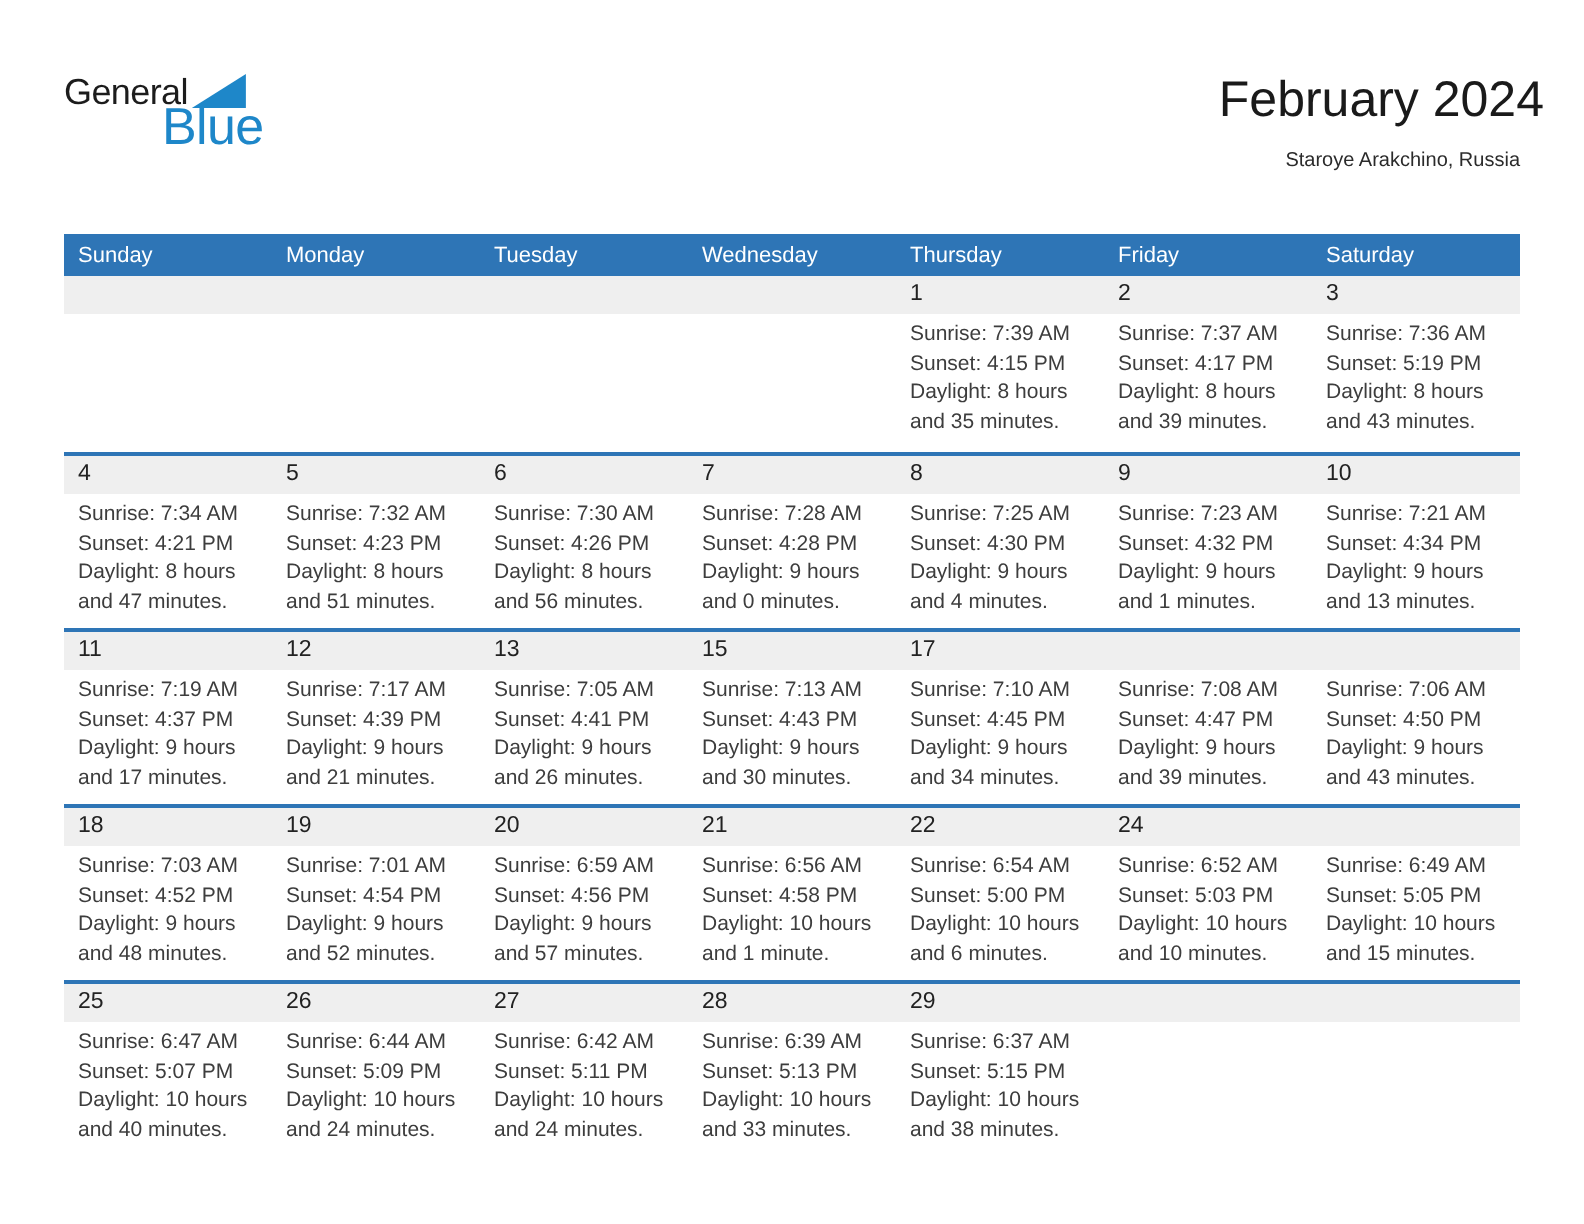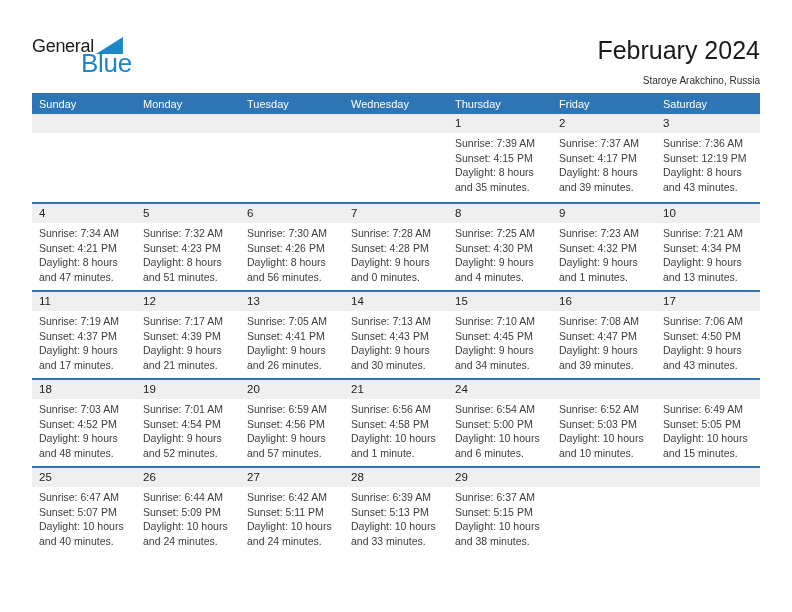--- a/index.html
+++ b/index.html
@@ -18,24 +18,24 @@
     font-family:"Liberation Sans", sans-serif;
   }
   
   .logo{position:absolute;left:32px;top:37px;}
   .logo-line1{display:flex;align-items:flex-end;font-size:18px;letter-spacing:-0.3px;color:#1c1c1c;line-height:1;}
   .tri{display:inline-block;width:27px;height:17px;margin-left:2px;margin-bottom:1px;
        background:var(--logo-blue);
        clip-path:polygon(100% 0, 100% 100%, 0 100%);}
   .logo-line2{font-size:26px;letter-spacing:-0.3px;color:var(--logo-blue);line-height:1;margin-top:-5px;padding-left:49px;}
   
-  .title{position:absolute;right:32px;top:36px;font-size:25px;color:var(--title-text);white-space:nowrap;}
+  .title{position:absolute;right:20px;top:36px;font-size:25px;color:var(--title-text);white-space:nowrap;}
   .subtitle{position:absolute;right:32px;top:75px;font-size:10px;color:#2b2b2b;white-space:nowrap;}
   
-  .calendar{position:absolute;left:32px;top:93px;width:728px;}
+  .calendar{position:absolute;left:32px;top:117px;width:728px;}
   .weekday-row{display:flex;height:21px;background:var(--header-bg);align-items:center;}
   .weekday{width:104px;color:#ffffff;font-size:11px;padding-left:7px;}
   .week{height:88px;}
   .week.lined{border-top:2px solid var(--week-divider);}
   .band{display:flex;height:19px;background:var(--number-band-bg);}
   .num{width:104px;font-size:11.5px;color:var(--number-text);padding:3px 0 0 7px;}
   .cells{display:flex;}
   .cell{width:104px;padding:3px 8px 0 7px;font-size:10.5px;line-height:14.6px;color:var(--body-text);}
 </style>
 </head>
@@ -85,21 +85,21 @@
             <div>and 35 minutes.</div>
           </div>
           <div class="cell">
             <div>Sunrise: 7:37 AM</div>
             <div>Sunset: 4:17 PM</div>
             <div>Daylight: 8 hours</div>
             <div>and 39 minutes.</div>
           </div>
           <div class="cell">
             <div>Sunrise: 7:36 AM</div>
-            <div>Sunset: 12:19 PM</div>
+            <div>Sunset: 5:19 PM</div>
             <div>Daylight: 8 hours</div>
             <div>and 43 minutes.</div>
           </div>
         </div>
       </div>
       <div class="week lined">
         <div class="band">
           <div class="num">4</div>
           <div class="num">5</div>
           <div class="num">6</div>
@@ -151,23 +151,21 @@
             <div>Daylight: 9 hours</div>
             <div>and 13 minutes.</div>
           </div>
         </div>
       </div>
       <div class="week lined">
         <div class="band">
           <div class="num">11</div>
           <div class="num">12</div>
           <div class="num">13</div>
-          <div class="num">14</div>
           <div class="num">15</div>
-          <div class="num">16</div>
           <div class="num">17</div>
         </div>
         <div class="cells">
           <div class="cell">
             <div>Sunrise: 7:19 AM</div>
             <div>Sunset: 4:37 PM</div>
             <div>Daylight: 9 hours</div>
             <div>and 17 minutes.</div>
           </div>
           <div class="cell">
@@ -207,20 +205,21 @@
             <div>and 43 minutes.</div>
           </div>
         </div>
       </div>
       <div class="week lined">
         <div class="band">
           <div class="num">18</div>
           <div class="num">19</div>
           <div class="num">20</div>
           <div class="num">21</div>
+          <div class="num">22</div>
           <div class="num">24</div>
         </div>
         <div class="cells">
           <div class="cell">
             <div>Sunrise: 7:03 AM</div>
             <div>Sunset: 4:52 PM</div>
             <div>Daylight: 9 hours</div>
             <div>and 48 minutes.</div>
           </div>
           <div class="cell">

